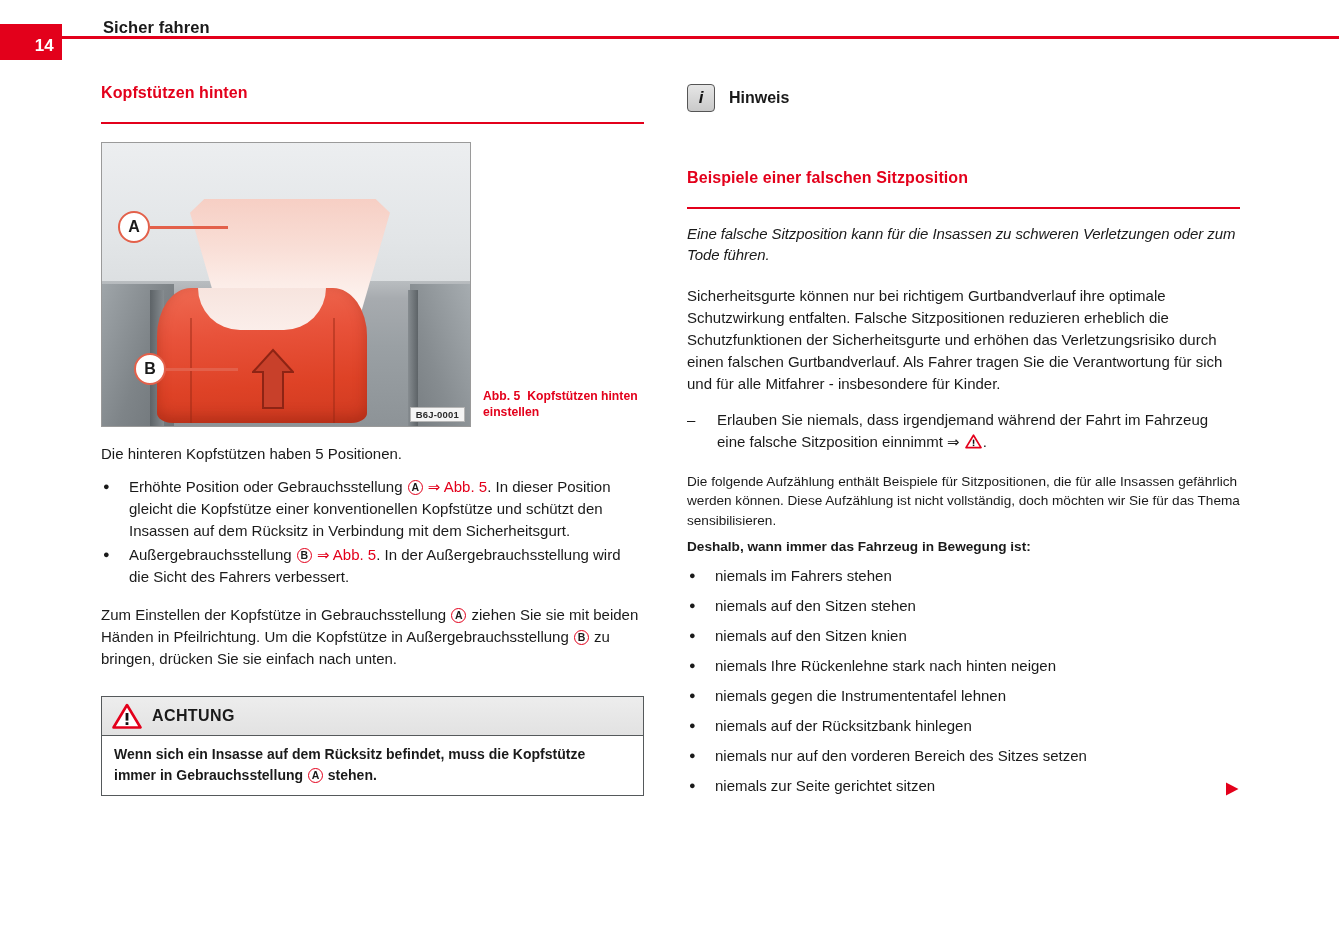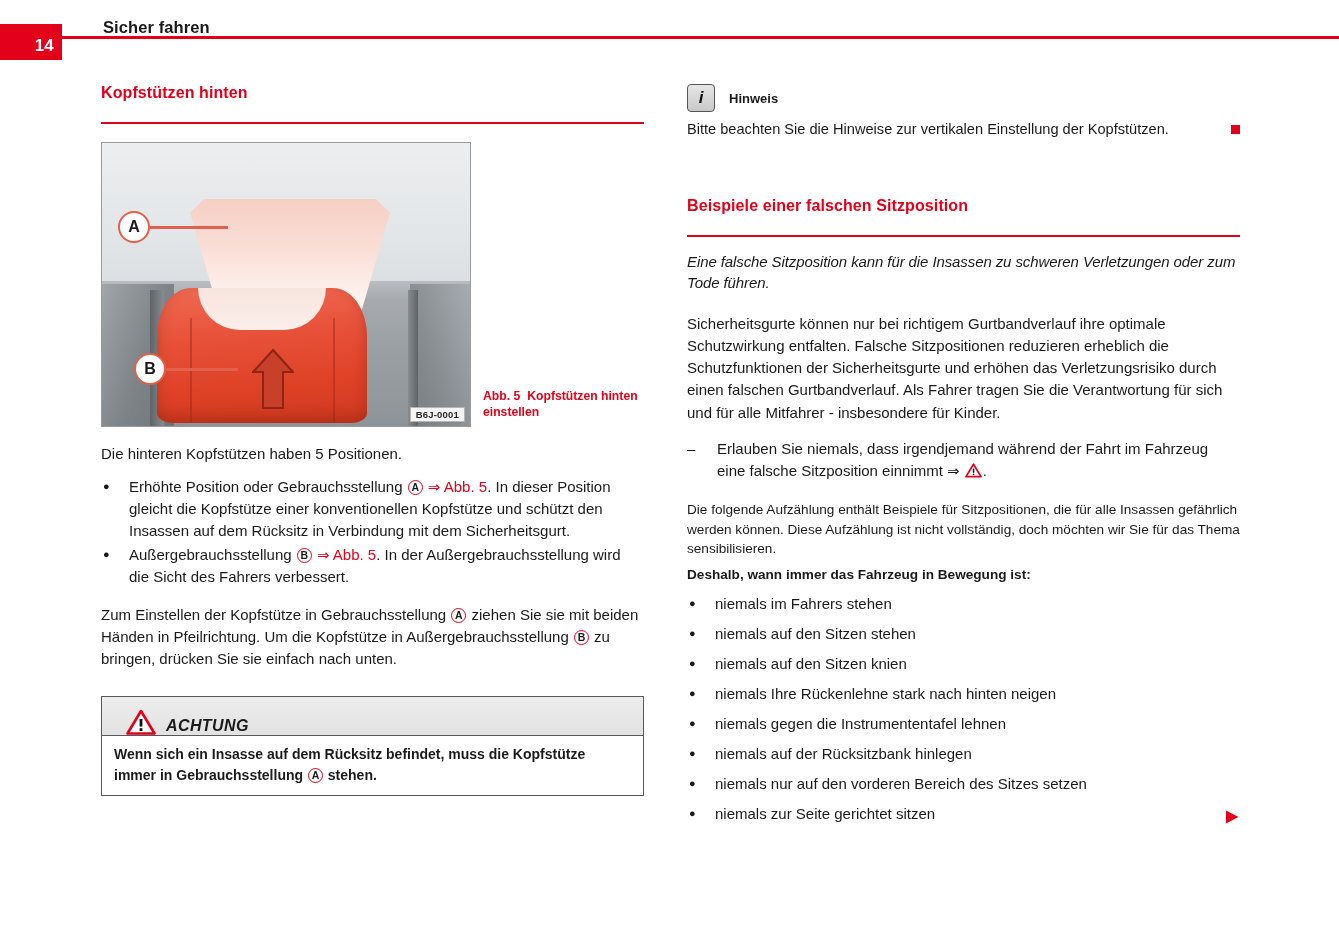--- a/index.html
+++ b/index.html
@@ -154,32 +154,32 @@
     text-align:center;font-size:10.5px;font-weight:bold;color:#1a1a1a;
     vertical-align:1px;box-sizing:border-box;margin:0 1px;
   }
   .tri-inline{display:inline-block;vertical-align:-2px;margin:0 1px;}
 
   
   .warn-box{margin-top:26px;border:1.6px solid #55595b;width:543px;box-sizing:border-box;}
   .warn-head{
     background:linear-gradient(180deg,#ededed 0%,#e2e2e2 100%);
     border-bottom:1.4px solid #55595b;
-    height:38px;display:flex;align-items:flex-end;padding-left:24px;font-style:italic;
+    height:38px;display:flex;align-items:center;padding-left:10px;
   }
   .warn-head .wtitle{
     font-size:16px;font-weight:bold;letter-spacing:.4px;margin-left:10px;
   }
   .warn-body{
     padding:8px 12px 10px 12px;font-size:14px;font-weight:bold;line-height:1.48;
   }
 
   
   .note-head{display:flex;align-items:center;}
-  .note-head .ntitle{font-size:13px;font-weight:bold;margin-left:14px;}
+  .note-head .ntitle{font-size:16px;font-weight:bold;margin-left:14px;}
   .info-ico{
     width:28px;height:28px;border:1.6px solid #555;border-radius:4px;
     background:linear-gradient(180deg,#e6e6e6,#c9c9c9);
     display:flex;align-items:center;justify-content:center;
     font-size:17px;font-weight:bold;font-style:italic;color:#111;
     box-sizing:border-box;
   }
   .note-text{font-size:14.6px;line-height:1.45;margin-top:7px;position:relative;}
   .end-sq{
     display:inline-block;width:9px;height:9px;background:#e3001b;
@@ -268,24 +268,20 @@
 </div>
 
 <div class="col-right">
 
   <div class="note-head">
     <div class="info-ico">
         <span>i</span>
       </div>
     <span class="ntitle">Hinweis</span>
   </div>
-  <div class="note-text">
-    <span>Bitte beachten Sie die Hinweise zur vertikalen Einstellung der Kopfstützen.</span>
-    <span class="end-sq"></span>
-  </div>
 
   <div style="margin-top:57px;">
     <div class="sec-heading">Beispiele einer falschen Sitzposition</div>
     <div class="sec-rule"></div>
   </div>
 
   <div class="lead-italic">Eine falsche Sitzposition kann für die Insassen zu schweren Verletzungen oder zum Tode führen.</div>
 
   <div class="body-p" style="margin-top:20px;">Sicherheitsgurte können nur bei richtigem Gurtbandverlauf ihre optimale Schutzwirkung entfalten. Falsche Sitzpositionen reduzieren erheblich die Schutzfunktionen der Sicherheitsgurte und erhöhen das Verletzungsrisiko durch einen falschen Gurtbandverlauf. Als Fahrer tragen Sie die Verantwortung für sich und für alle Mitfahrer - insbesondere für Kinder.</div>
 

